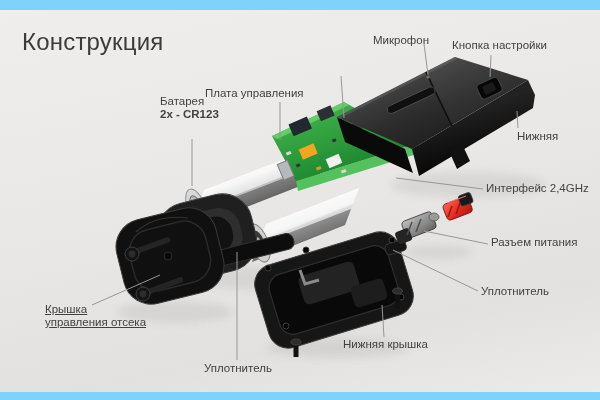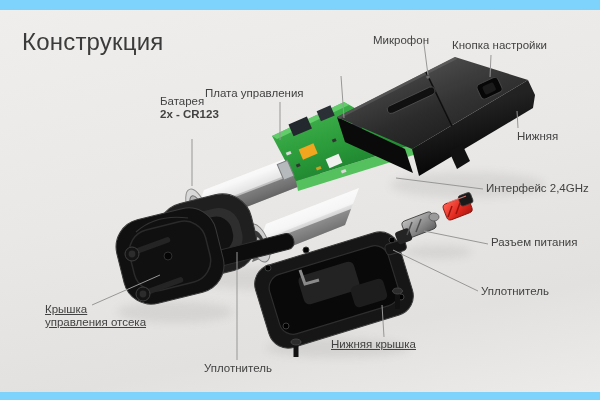--- a/index.html
+++ b/index.html
@@ -221,20 +221,20 @@
     <div class="b">2x - CR123</div>
   </div>
 
   <div class="lbl" style="left:205px;top:87px;">Плата управления</div>
   <div class="lbl" style="left:373px;top:34px;">Микрофон</div>
   <div class="lbl" style="left:452px;top:39px;text-align:center;">Кнопка настройки</div>
   <div class="lbl" style="left:517px;top:130px;">Нижняя</div>
   <div class="lbl" style="left:486px;top:182px;">Интерфейс 2,4GHz</div>
   <div class="lbl" style="left:491px;top:236px;">Разъем питания</div>
   <div class="lbl" style="left:481px;top:285px;">Уплотнитель</div>
-  <div class="lbl" style="left:331px;top:338px;text-decoration:underline;">Нижняя крышка</div>
+  <div class="lbl" style="left:343px;top:338px;">Нижняя крышка</div>
   <div class="lbl" style="left:204px;top:362px;">Уплотнитель</div>
 
   <div class="lbl" style="left:45px;top:303px;text-decoration:underline;">
     <div>Крышка</div>
     <div>управления отсека</div>
   </div>
 </div>
 
 </body></html>

